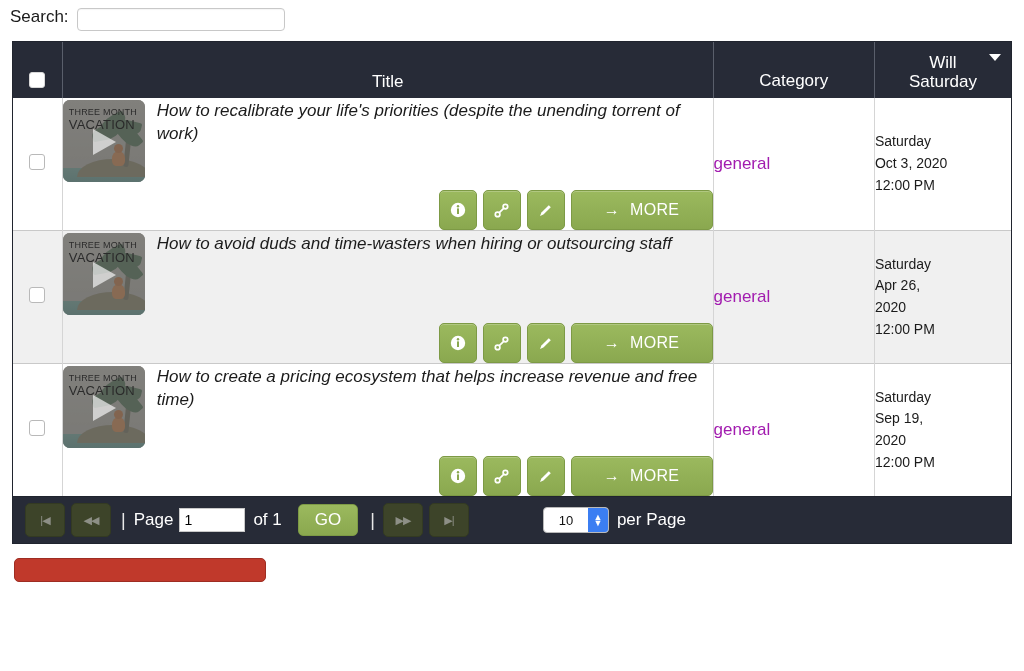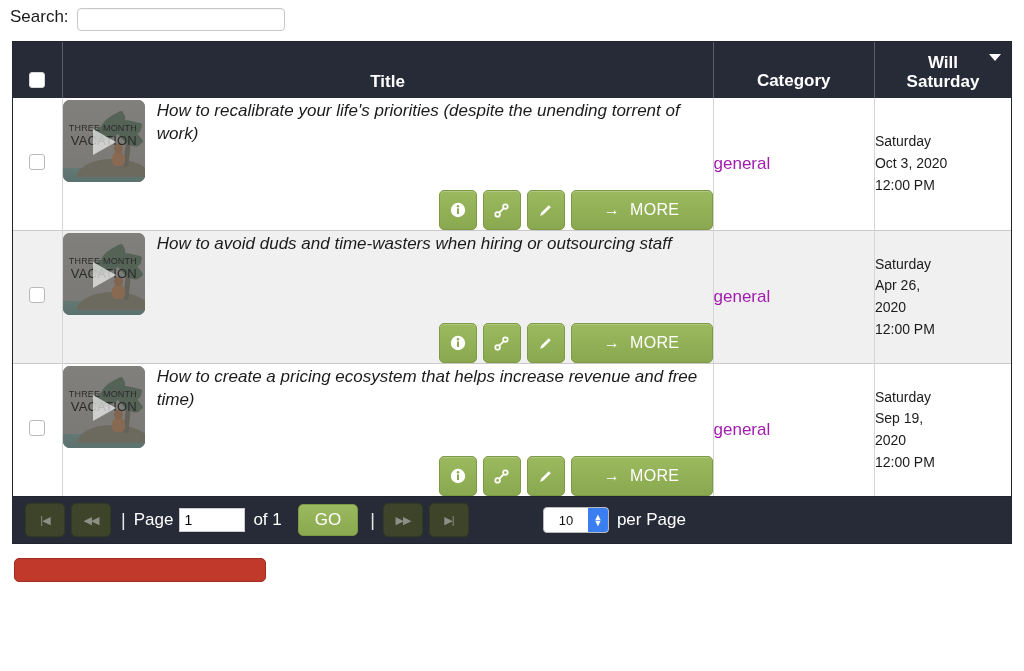--- a/index.html
+++ b/index.html
@@ -50,21 +50,21 @@
   }
   table.grid {
     border-collapse: collapse;
     width: 100%;
     table-layout: fixed;
   }
   table.grid thead th {
     background: #272b37;
     color: #ffffff;
     font-size: 17px;
-    font-weight: bold;
+    font-weight: normal;
     padding: 0;
     height: 56px;
     vertical-align: bottom;
     border-right: 1px solid #5a5f6b;
     position: relative;
   }
   table.grid thead th:last-child { border-right: none; }
   .th-inner {
     display: block;
     padding: 0 8px 6px 8px;
@@ -170,25 +170,25 @@
   .thumb .person:after {
     content:""; position:absolute; left:2px; top:-7px;
     width: 9px; height: 9px; border-radius: 50%;
     background: #8c4f25;
   }
   .thumb .tint {
     position: absolute; inset: 0;
     background: rgba(120,120,118,0.52);
   }
   .thumb .tlabel {
-    position: absolute; left: 6px; top: 24px;
+    position: absolute; left: 6px; top: 8px;
     color: #2b2b2b;
     font-family: "Liberation Sans", sans-serif;
     line-height: 1.02;
-    text-align: right;
+    text-align: left;
     letter-spacing: .2px;
   }
   .thumb .tlabel .l1 { display:block; font-size: 9px; }
   .thumb .tlabel .l2 { display:block; font-size: 13px; margin-top:1px; }
   .thumb .play {
     position: absolute; left: 30px; top: 29px;
     width: 0; height: 0;
     border-top: 13px solid transparent;
     border-bottom: 13px solid transparent;
     border-left: 23px solid rgba(240,240,240,0.72);

